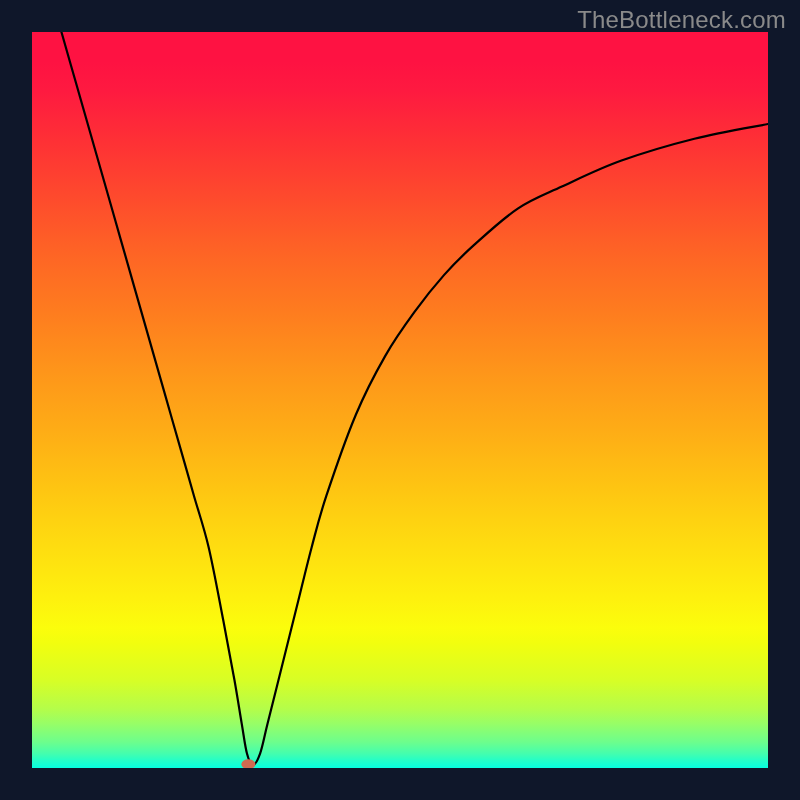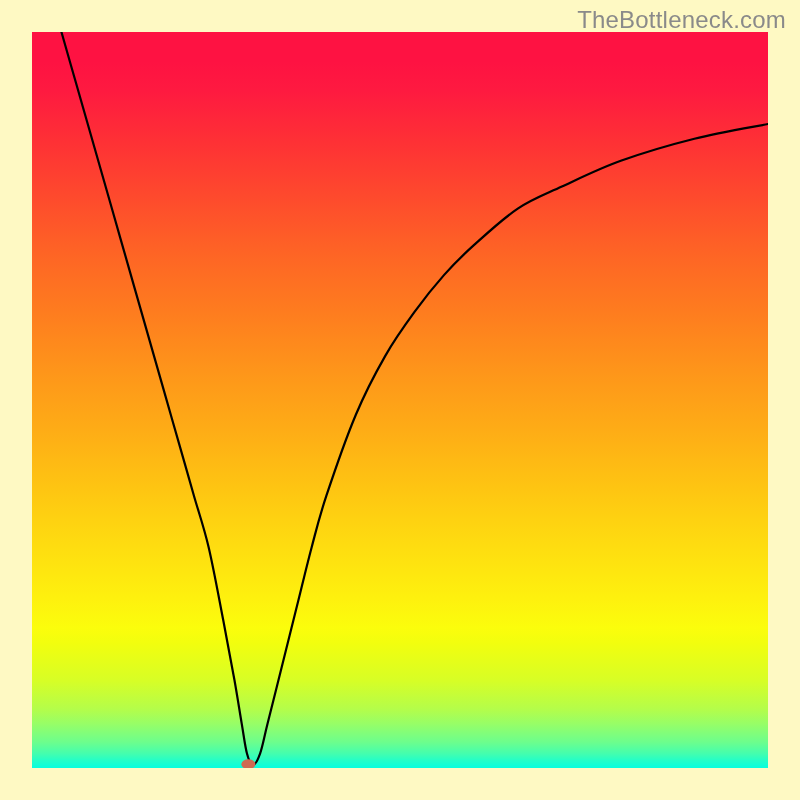--- a/index.html
+++ b/index.html
@@ -10,21 +10,21 @@
     background: #000;
     overflow: hidden;
     font-family: Arial, Helvetica, sans-serif;
   }
   .frame {
     position: absolute;
     left: 0;
     top: 0;
     width: 800px;
     height: 800px;
-    background: #fef9c3;
+    background: #0f172a;
   }
   .plot {
     position: absolute;
     left: 32px;
     top: 32px;
     width: 736px;
     height: 736px;
     background: linear-gradient(
       to bottom,
       #fe1242 0%,

